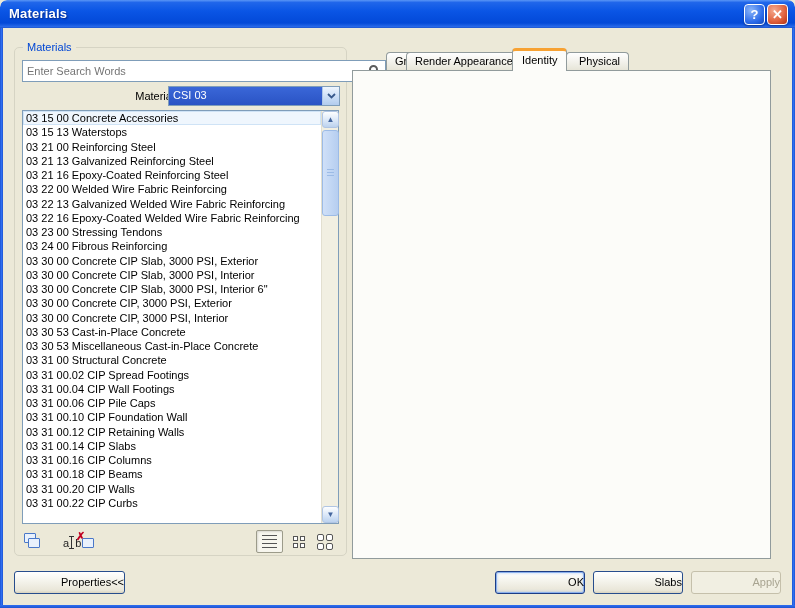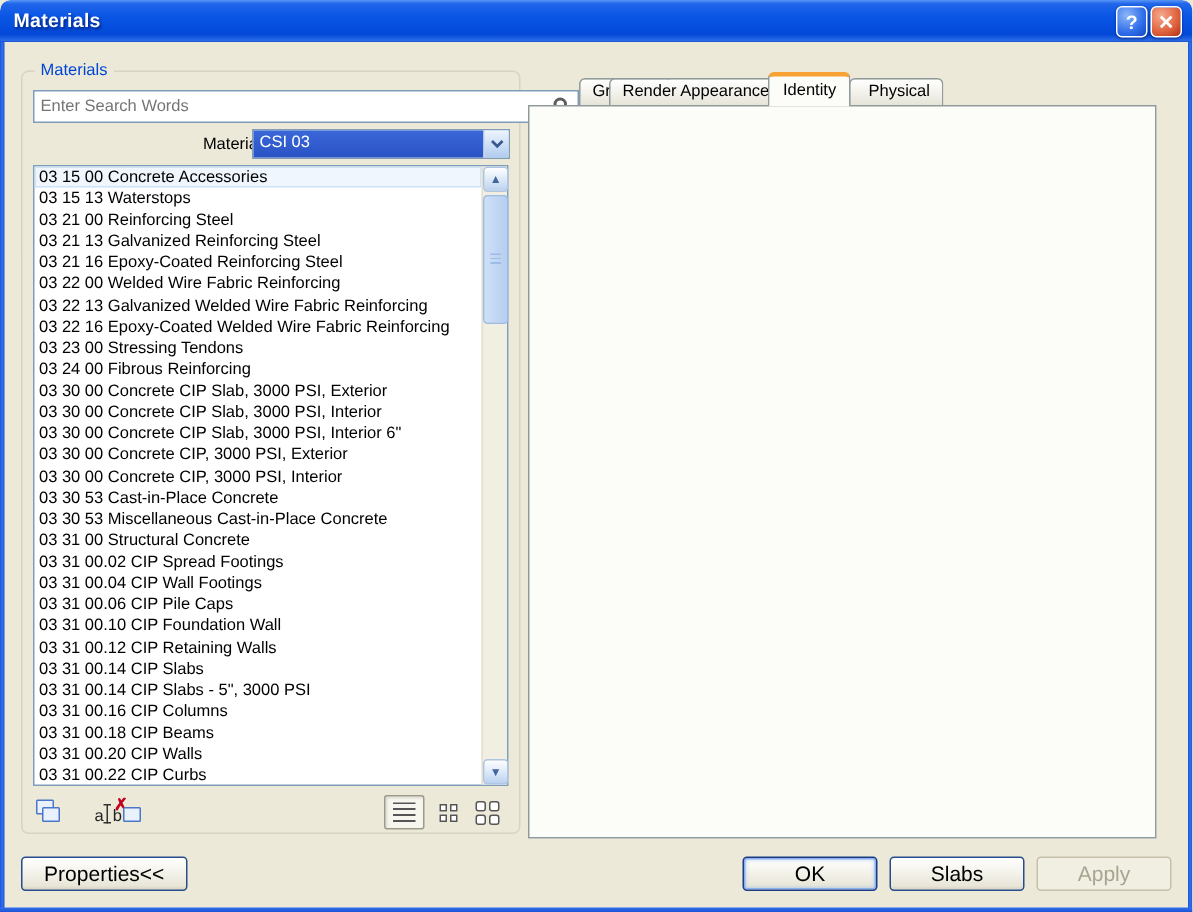--- a/index.html
+++ b/index.html
@@ -30,21 +30,21 @@
   .groupbox > .glabel { position:absolute; top:-8px; left:8px; padding:1px 4px; color:#0046D5; }
   .glabel.on-beige { background:#ECE9D8; }
   .glabel.on-white { background:#FCFCF9; }
 
   .xp-field { position:absolute; border:1px solid #7F9DB9; background:#fff; font-family:"Liberation Sans",sans-serif;
     font-size:11px; padding:2px 4px; color:#000; }
   .xp-field::placeholder { color:#9a9a96; }
 
   .btn { position:absolute; height:23px; border:1px solid #274d8d; border-radius:3px;
     background:linear-gradient(180deg,#ffffff,#f4f3eb 45%,#e9e6d8 88%,#d8d3c0);
-    font-family:"Liberation Sans",sans-serif; font-size:14px; text-align:center; line-height:21px; color:#000; }
+    font-family:"Liberation Sans",sans-serif; font-size:11px; text-align:right; line-height:21px; color:#000; }
   .btn.default { border-color:#1b3c86; box-shadow:inset 0 0 0 1px #8bb0ec, inset 0 0 3px 1px #b5cef2; }
   .btn.disabled { color:#a8a491; border-color:#c5c0ab; background:#f1efe2; }
 
   
   .left-group { left:14px; top:47px; width:333px; height:509px; }
 
   .search-wrap { position:absolute; left:22px; top:60px; width:364px; height:22px;
     border:1px solid #7F9DB9; background:#fff; }
   .search-wrap input { position:absolute; left:1px; top:1px; width:282px; height:18px; border:none; outline:none;
     font-family:"Liberation Sans",sans-serif; font-size:11px; padding:0 3px; }
@@ -178,21 +178,20 @@
         <div class="list-item">03 30 00 Concrete CIP, 3000 PSI, Interior</div>
         <div class="list-item">03 30 53 Cast-in-Place Concrete</div>
         <div class="list-item">03 30 53 Miscellaneous Cast-in-Place Concrete</div>
         <div class="list-item">03 31 00 Structural Concrete</div>
         <div class="list-item">03 31 00.02 CIP Spread Footings</div>
         <div class="list-item">03 31 00.04 CIP Wall Footings</div>
         <div class="list-item">03 31 00.06 CIP Pile Caps</div>
         <div class="list-item">03 31 00.10 CIP Foundation Wall</div>
         <div class="list-item">03 31 00.12 CIP Retaining Walls</div>
         <div class="list-item">03 31 00.14 CIP Slabs</div>
-        <div class="list-item">03 31 00.14 CIP Slabs - 5", 3000 PSI</div>
         <div class="list-item">03 31 00.16 CIP Columns</div>
         <div class="list-item">03 31 00.18 CIP Beams</div>
         <div class="list-item">03 31 00.20 CIP Walls</div>
         <div class="list-item">03 31 00.22 CIP Curbs</div>
       </div>
     <div class="vscroll">
       <div class="sb-btn sb-up">▲</div>
       <div class="sb-thumb"></div>
       <div class="sb-btn sb-down">▼</div>
     </div>

